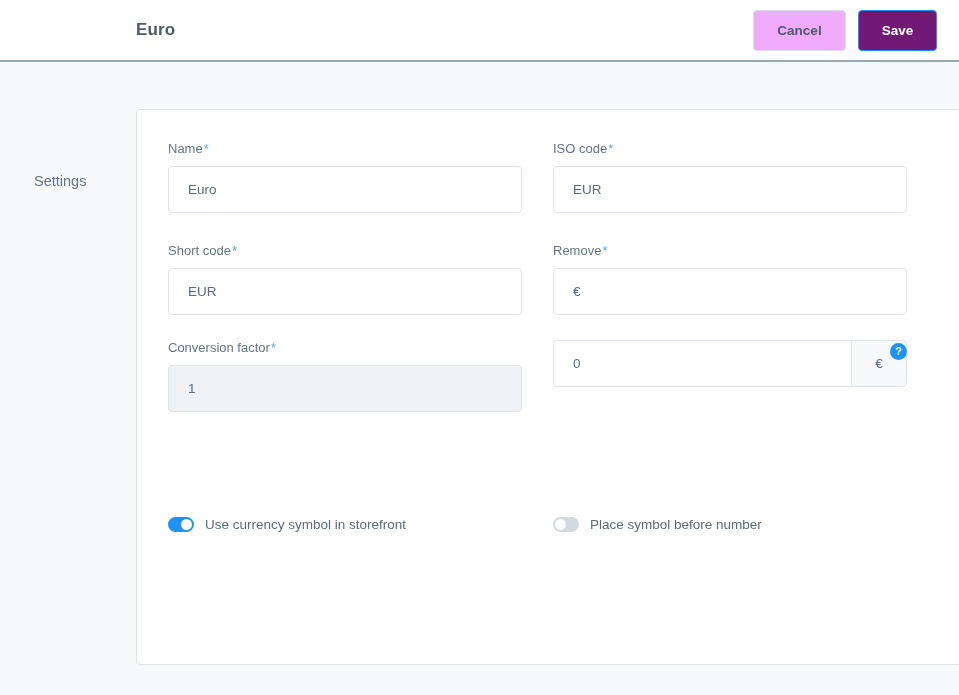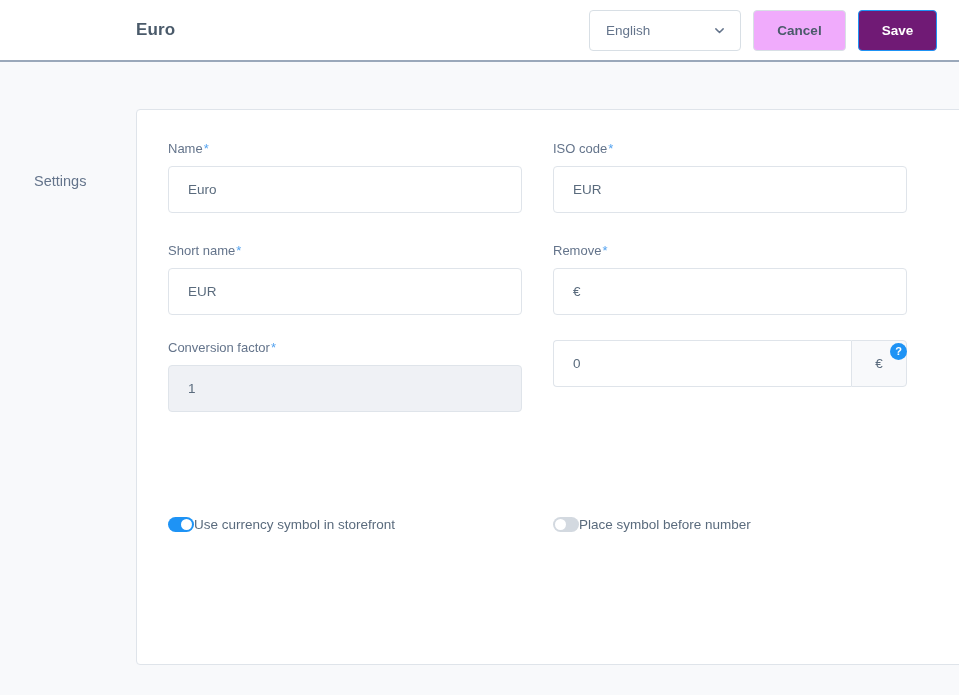--- a/index.html
+++ b/index.html
@@ -197,20 +197,21 @@
     line-height: 17px;
     text-align: center;
     cursor: pointer;
     user-select: none;
   }
 
   
   .switch-row {
     display: flex;
     align-items: center;
+    gap: 11px;
     height: 20px;
   }
   .switch-grid {
     display: grid;
     grid-template-columns: 385px 385px;
     margin-top: 89px;
   }
   .switch-grid-second { margin-top: 71px; }
 
   .switch {
@@ -242,28 +243,20 @@
 </style>
 </head>
 <body>
 
 <div class="smart-bar">
 
   <div class="smart-bar-title">Euro</div>
 
   <div class="smart-bar-actions">
 
-    <div class="lang-select">
-      <span>English</span>
-      <span class="chevron">
-        <svg viewBox="0 0 16 16" fill="none" xmlns="http://www.w3.org/2000/svg">
-          <path d="M3.5 6 L8 10.5 L12.5 6" stroke="#64748b" stroke-width="1.8" stroke-linecap="round" stroke-linejoin="round"></path>
-        </svg>
-      </span>
-    </div>
 
     <div class="btn btn-ghost">Cancel</div>
     <div class="btn btn-primary">Save</div>
 
   </div>
 </div>
 
 <div class="page">
 
   <div class="section-label">Settings</div>
@@ -286,21 +279,21 @@
           </label>
           <input class="input" type="text" value="EUR" style="">
         </div>
 
       </div>
 
       <div class="grid" style="margin-top:17px;">
 
         <div class="field">
           <label class="field-label">
-            <span>Short name</span><span class="req">*</span>
+            <span>Short code</span><span class="req">*</span>
           </label>
           <input class="input" type="text" value="EUR" style="">
         </div>
 
         <div class="field">
           <label class="field-label">
             <span>Remove</span><span class="req">*</span>
           </label>
           <input class="input" type="text" value="€" style="">
         </div>

